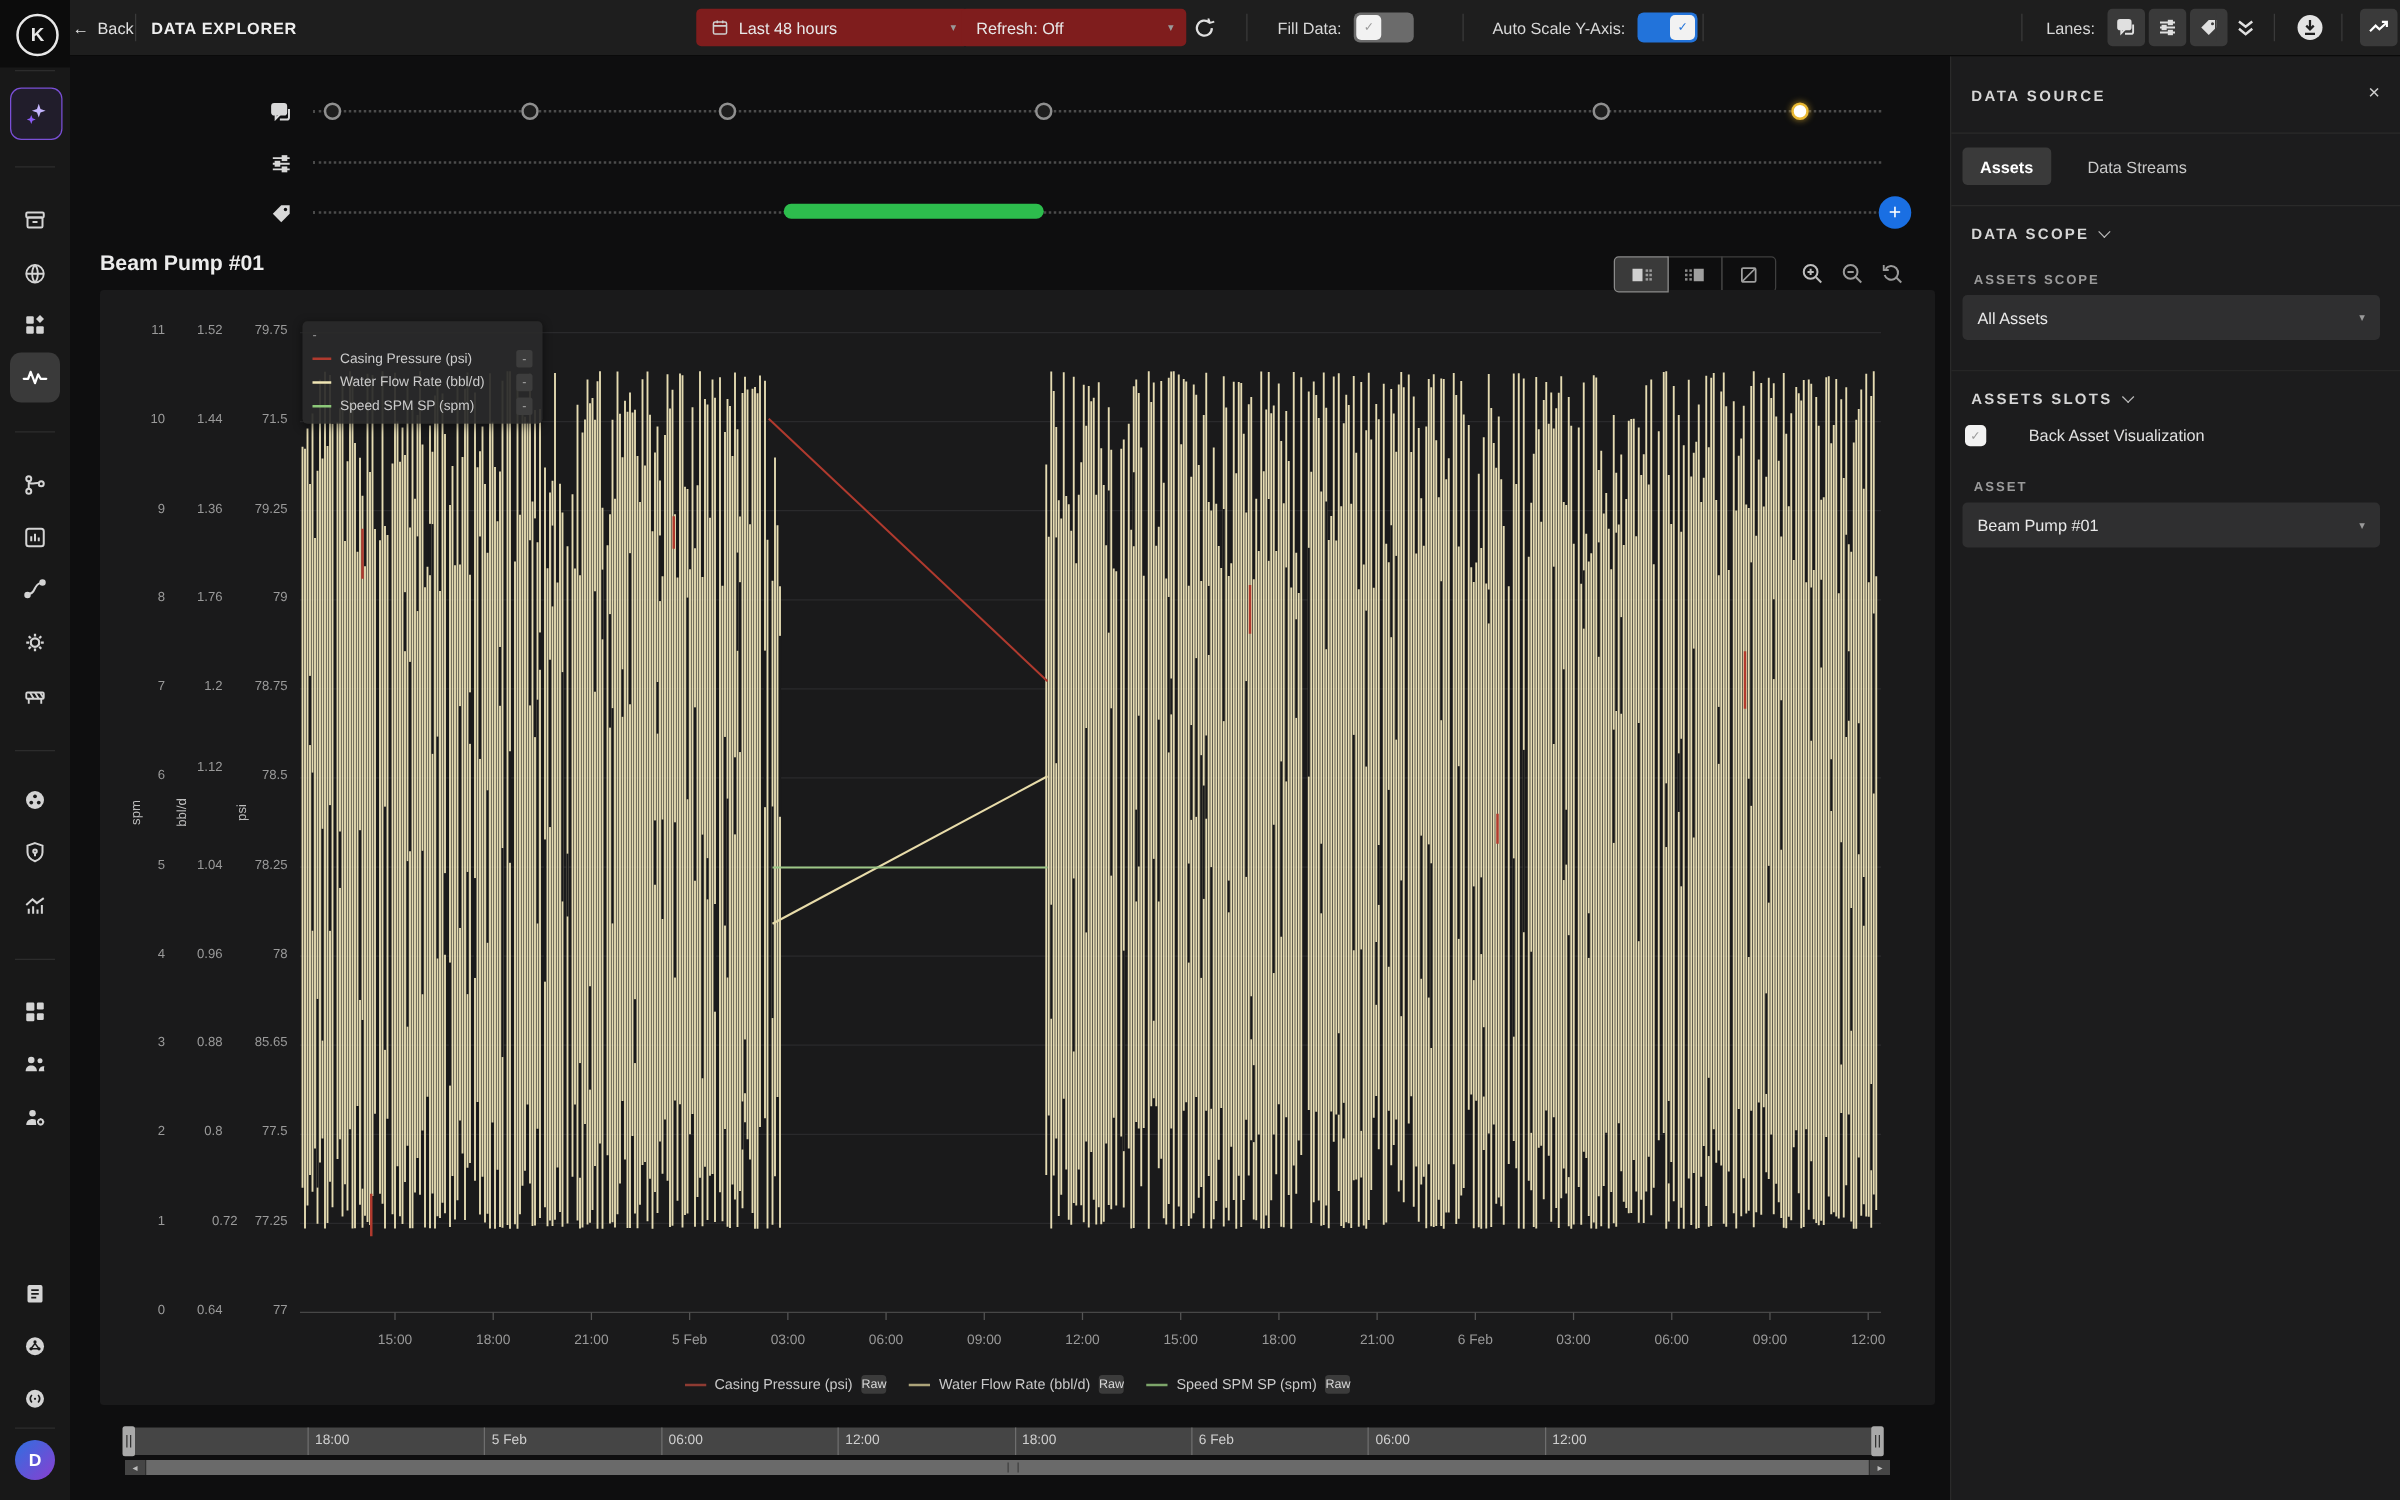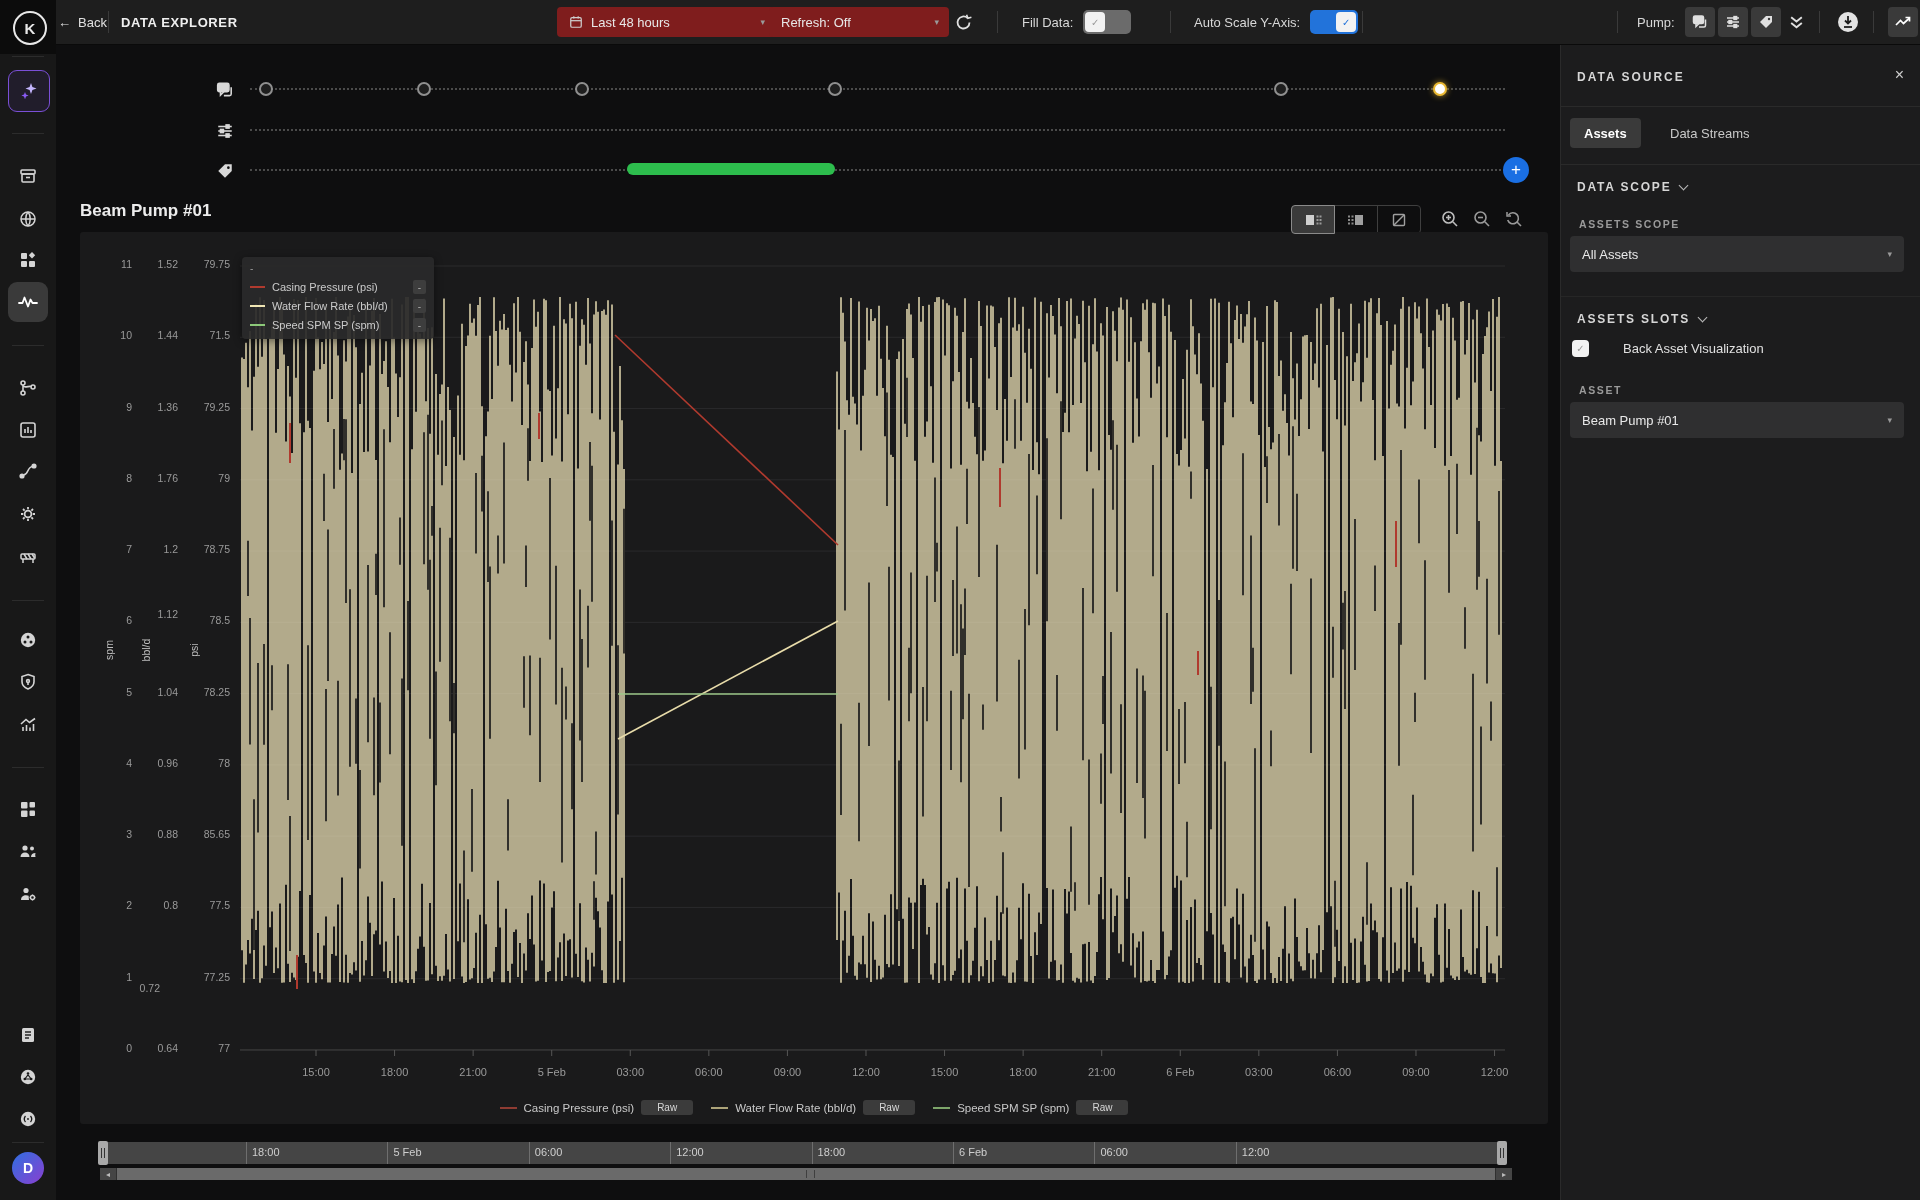--- a/index.html
+++ b/index.html
@@ -64,21 +64,21 @@
   .tooltip{position:absolute;left:186px;top:213px;width:176px;background:rgba(42,42,42,.93);border-radius:4px;padding:6px 8px 7px 8px;z-index:6;box-shadow:0 2px 8px rgba(0,0,0,.45);}
   .tt-h{font-size:10px;color:#9a9a9a;margin-bottom:6px;}
   .tt-row{display:flex;align-items:center;gap:7px;margin-top:5px;}
   .tt-sw{width:15px;height:2px;flex:none;}
   .tt-lb{flex:1;font-size:11px;color:#cbcbcb;white-space:nowrap;}
   .tt-val{width:13px;height:14px;background:#3d3d3d;border-radius:2px;color:#aaa;font-size:10px;display:flex;align-items:center;justify-content:center;}
   .legend{position:absolute;left:24px;top:1056px;width:1468px;display:flex;justify-content:center;gap:18px;align-items:center;}
   .lg-item{display:flex;align-items:center;gap:7px;}
   .lg-swatch{width:17px;height:2px;}
   .lg-label{font-size:11.5px;color:#c9c9c9;}
-  .lg-badge{font-size:10px;color:#d8d8d8;background:#3b3b3b;border-radius:3px;padding:2px 16px;cursor:pointer;}
+  .lg-badge{font-size:10px;color:#d8d8d8;background:#3b3b3b;border-radius:3px;padding:2px 0;cursor:pointer;}
   .navg{position:absolute;left:44px;top:1098px;width:1405px;height:22px;background:#454545;border-radius:2px;}
   .nav-sep{position:absolute;top:0;width:1px;height:22px;background:#6e6e6e;}
   .nav-lb{position:absolute;top:4px;font-size:11px;color:#cfcfcf;}
   .nav-hd{position:absolute;top:-1px;width:10px;height:24px;background:#a9a9a9;border-radius:2px;display:flex;align-items:center;justify-content:center;gap:2px;cursor:ew-resize;z-index:4;}
   .nav-hd i{display:block;width:1px;height:10px;background:#333;}
   .sbar{position:absolute;left:44px;top:1124px;width:1412px;height:12px;background:#303030;}
   .sbtn2{position:absolute;top:0;width:16px;height:12px;background:#454545;color:#bbb;font-size:8px;display:flex;align-items:center;justify-content:center;cursor:pointer;}
   .sthumb{position:absolute;left:17px;top:0;width:1378px;height:12px;background:#6a6a6a;cursor:grab;}
   .grip{position:absolute;left:50%;top:2px;width:7px;height:8px;border-left:1px solid #3f3f3f;border-right:1px solid #3f3f3f;}
   
@@ -317,21 +317,21 @@
   </div>
   <div class="tb" style="left:1306px">
       <span class="vdiv"></span>
     </div>
 
   <div class="tb" style="left:1561px">
       <span class="vdiv"></span>
     </div>
 
   <div class="tb" style="left:1581px;gap:10px">
-    <span>Pump:</span>
+    <span>Lanes:</span>
     <span style="display:flex;gap:3px">
       <span class="iconbtn">
         <svg width="16" height="16" viewBox="0 0 16 16" fill="none" stroke="#e0e0e0" stroke-width="1.5">
           <rect x="1.5" y="2" width="10" height="7.5" rx="1.5" fill="#e0e0e0"></rect>
             <path d="M4 9.5v3l3-3"></path>
             <path d="M13.5 5.5v6a1.5 1.5 0 0 1-1.5 1.5H7"></path>
         </svg>
       </span>
       <span class="iconbtn">
         <svg width="16" height="16" viewBox="0 0 16 16" stroke="#e0e0e0" stroke-width="1.5" fill="none">
@@ -502,21 +502,21 @@
       <div class="ytick" style="left: 78px; top: 214px;">1.52</div>
       <div class="ytick" style="left: 78px; top: 285.27px;">1.44</div>
       <div class="ytick" style="left: 78px; top: 356.54px;">1.36</div>
       <div class="ytick" style="left: 78px; top: 427.81px;">1.76</div>
       <div class="ytick" style="left: 78px; top: 499.08px;">1.2</div>
       <div class="ytick" style="left: 78px; top: 564px;">1.12</div>
       <div class="ytick" style="left: 78px; top: 641.62px;">1.04</div>
       <div class="ytick" style="left: 78px; top: 712.89px;">0.96</div>
       <div class="ytick" style="left: 78px; top: 784.16px;">0.88</div>
       <div class="ytick" style="left: 78px; top: 855.43px;">0.8</div>
-      <div class="ytick" style="left: 60px; top: 926.7px; margin-top: 11px;">0.72</div>
+      <div class="ytick" style="left: 90px; top: 926.7px;">0.72</div>
       <div class="ytick" style="left: 78px; top: 997.97px;">0.64</div>
       <div class="yunit" style="left: 60px; top: 600px;">bbl/d</div>
       <div class="ytick" style="left: 130px; top: 214px;">79.75</div>
       <div class="ytick" style="left: 130px; top: 285.27px;">71.5</div>
       <div class="ytick" style="left: 130px; top: 356.54px;">79.25</div>
       <div class="ytick" style="left: 130px; top: 427.81px;">79</div>
       <div class="ytick" style="left: 130px; top: 499.08px;">78.75</div>
       <div class="ytick" style="left: 130px; top: 570.35px;">78.5</div>
       <div class="ytick" style="left: 130px; top: 641.62px;">78.25</div>
       <div class="ytick" style="left: 130px; top: 712.89px;">78</div>

